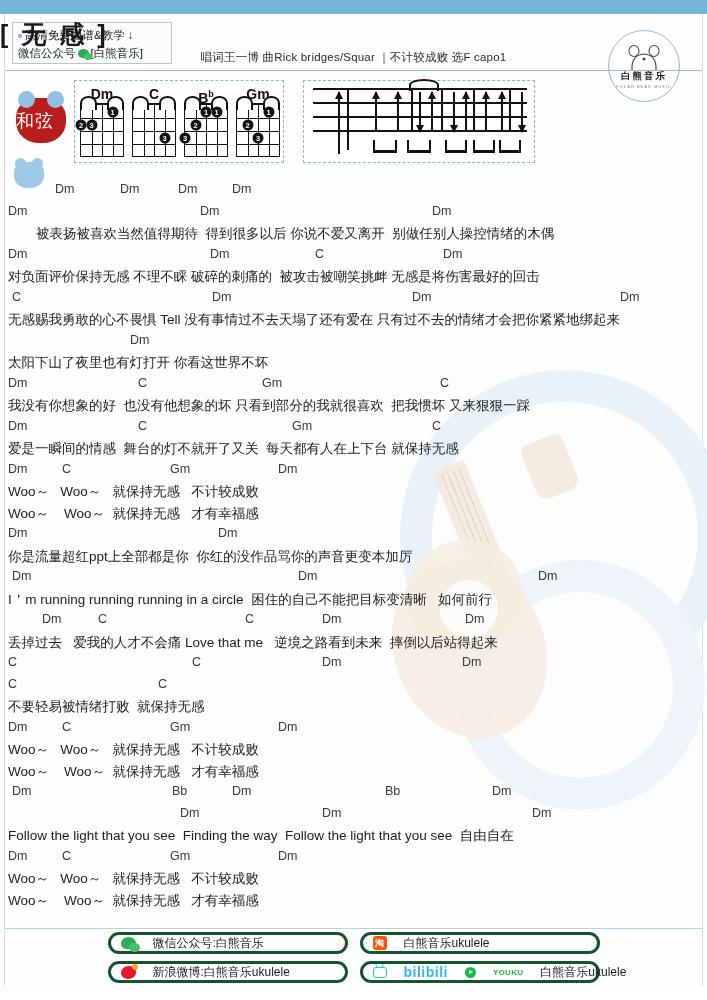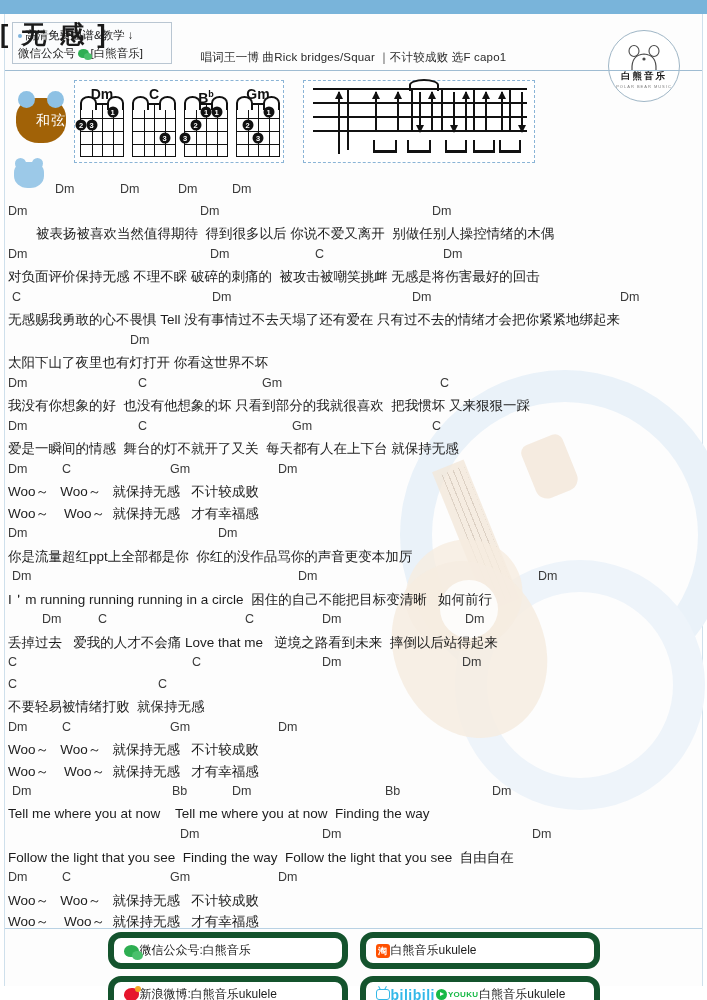--- a/index.html
+++ b/index.html
@@ -150,24 +150,24 @@
 
   .hr-head {
     position: absolute; left: 5px; top: 70px; width: 697px;
     height: 1px; background: #9fbcd2;
   }
 
   
   .chord-badge {
     position: absolute; left: 16px; top: 98px;
     width: 50px; height: 45px;
-    background: #a16207;
+    background: #b91c1c;
     border-radius: 42% 42% 46% 46%;
-    display: flex; align-items: center; justify-content: flex-end;
-    color: #ffffff; font-size: 14px; letter-spacing: 1px;
+    display: flex; align-items: center; justify-content: flex-start;
+    color: #ffffff; font-size: 18px; letter-spacing: 1px;
   }
   .chord-badge::before, .chord-badge::after {
     content: ""; position: absolute; top: -7px;
     width: 17px; height: 17px; border-radius: 50%;
     background: #8ec1e4;
   }
   .chord-badge::before { left: 2px; }
   .chord-badge::after  { right: 2px; }
 
   .bear-sm {
@@ -264,25 +264,25 @@
   .hr-foot {
     position: absolute; left: 5px; top: 928px; width: 697px;
     height: 1px; background: #b9d2e4;
   }
   .foot {
     position: absolute; left: 0; top: 932px; width: 707px;
     display: flex; flex-wrap: wrap; justify-content: center;
     gap: 7px 12px; padding: 0 60px;
   }
   .pill {
-    width: 240px; height: 37px;
-    border: 6px solid #14532d;
+    width: 240px; height: 22px;
+    border: 3px solid #14532d;
     border-radius: 13px;
     background: #ffffff;
-    display: flex; align-items: center; gap: 1px;
+    display: flex; align-items: center; gap: 17px;
     padding: 0 10px;
     font-size: 12px; color: #1c1c1c; white-space: nowrap;
   }
   .ic { flex: 0 0 auto; display: inline-block; }
   .ic-wechat {
     width: 15px; height: 12px; border-radius: 50% 50% 45% 45%;
     background: #2eae52; position: relative;
   }
   .ic-wechat::after {
     content: ""; position: absolute; right: -4px; bottom: -3px;
@@ -510,21 +510,20 @@
       <div class="line lyr"><span style="left: 8px;">I＇m running running running in a circle  困住的自己不能把目标变清晰   如何前行</span></div>
       <div class="line chd"><span style="left: 42px;">Dm</span><span style="left: 98px;">C</span><span style="left: 245px;">C</span><span style="left: 322px;">Dm</span><span style="left: 465px;">Dm</span></div>
       <div class="line lyr"><span style="left: 8px;">丢掉过去   爱我的人才不会痛 Love that me   逆境之路看到未来  摔倒以后站得起来</span></div>
       <div class="line chd"><span style="left: 8px;">C</span><span style="left: 192px;">C</span><span style="left: 322px;">Dm</span><span style="left: 462px;">Dm</span></div>
       <div class="line chd"><span style="left: 8px;">C</span><span style="left: 158px;">C</span></div>
       <div class="line lyr"><span style="left: 8px;">不要轻易被情绪打败  就保持无感</span></div>
       <div class="line chd"><span style="left: 8px;">Dm</span><span style="left: 62px;">C</span><span style="left: 170px;">Gm</span><span style="left: 278px;">Dm</span></div>
       <div class="line lyr"><span style="left: 8px;">Woo～   Woo～   就保持无感   不计较成败</span></div>
       <div class="line lyr"><span style="left: 8px;">Woo～    Woo～  就保持无感   才有幸福感</span></div>
       <div class="line chd"><span style="left: 12px;">Dm</span><span style="left: 172px;">Bb</span><span style="left: 232px;">Dm</span><span style="left: 385px;">Bb</span><span style="left: 492px;">Dm</span></div>
-      <div class="line lyr"><span style="left: 8px;">Tell me where you at now    Tell me where you at now  Finding the way</span></div>
       <div class="line chd"><span style="left: 180px;">Dm</span><span style="left: 322px;">Dm</span><span style="left: 532px;">Dm</span></div>
       <div class="line lyr"><span style="left: 8px;">Follow the light that you see  Finding the way  Follow the light that you see  自由自在</span></div>
       <div class="line chd"><span style="left: 8px;">Dm</span><span style="left: 62px;">C</span><span style="left: 170px;">Gm</span><span style="left: 278px;">Dm</span></div>
       <div class="line lyr"><span style="left: 8px;">Woo～   Woo～   就保持无感   不计较成败</span></div>
       <div class="line lyr"><span style="left: 8px;">Woo～    Woo～  就保持无感   才有幸福感</span></div>
     </div>
 
   <div class="hr-foot"></div>
 
   <div class="foot">

